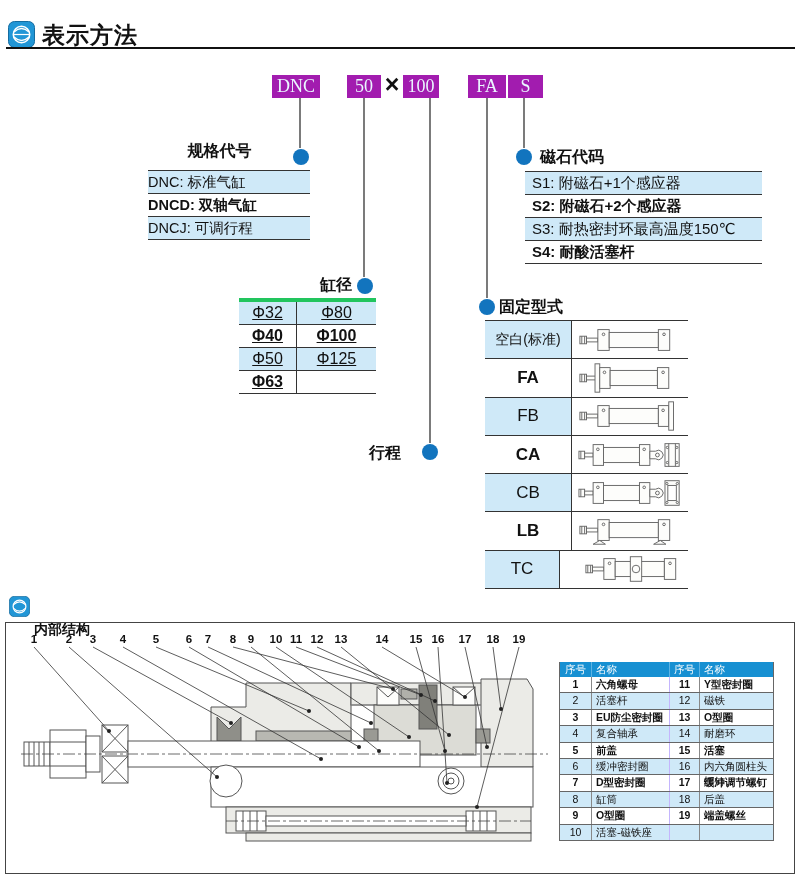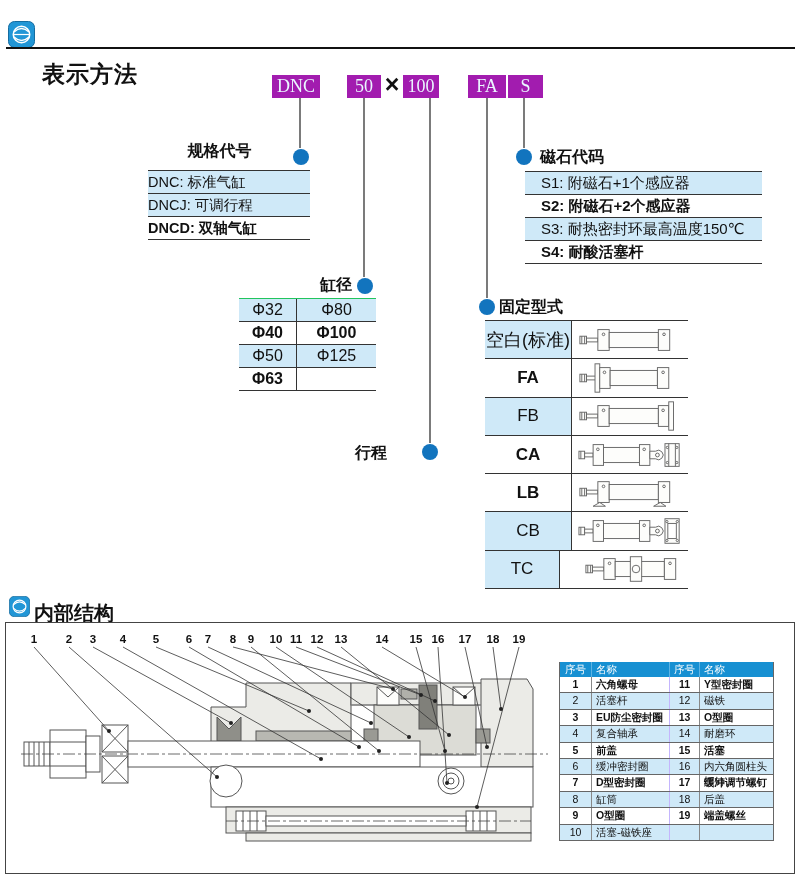--- a/index.html
+++ b/index.html
@@ -2,56 +2,56 @@
 <html><head>
 <meta charset="utf-8">
 <style>
   html,body{margin:0;padding:0;background:#fff;}
   .page{position:relative;width:800px;height:876px;background:#fff;overflow:hidden;
         font-family:"Liberation Sans","DejaVu Sans",sans-serif;color:#111;}
   .abs{position:absolute;}
 
   
   .sec-title{font-weight:bold;font-family:"Liberation Serif","DejaVu Serif",serif;}
-  .h1{left:42px;top:20px;font-size:23px;letter-spacing:1px;margin-top:39px;}
-  .h2{left:34px;top:600px;font-size:20px;}
+  .h1{left:42px;top:20px;font-size:23px;letter-spacing:1px;}
+  .h2{left:34px;top:621px;font-size:14px;}
   .rule{left:6px;top:47px;width:789px;height:2px;background:#111;}
 
   
   .mbox{position:absolute;top:75px;height:23px;background:#a21caf;color:#eaf6ff;
         font-family:"Liberation Serif","DejaVu Serif",serif;font-size:18px;line-height:23px;
         text-align:center;}
   .times{position:absolute;left:379px;top:70px;width:26px;font-size:25px;font-weight:bold;
          color:#111;text-align:center;z-index:3;}
 
   svg.connect{position:absolute;left:0;top:0;width:800px;height:620px;pointer-events:none;z-index:1;}
 
   .lbl{position:absolute;font-weight:bold;font-size:16px;z-index:2;}
 
   
   .srow{height:22px;line-height:22px;border-bottom:1px solid #333;font-size:14.5px;}
   .lt{background:#cfe9f8;}
   .bold{font-weight:bold;}
   .spec{left:148px;top:170px;width:162px;border-top:1px solid #333;text-align:left;}
   .magnet{left:525px;top:171px;width:237px;border-top:1px solid #333;text-align:left;}
-  .magnet .srow{padding-left:16px;font-size:15px;}
-
-  
-  .bore{left:239px;top:298px;width:137px;border-top:1px solid #22c55e;font-size:16px;}
+  .magnet .srow{padding-left:7px;font-size:15px;}
+
+  
+  .bore{left:239px;top:298px;width:137px;border-top:4px solid #22c55e;font-size:16px;text-decoration:underline;}
   .brow{display:flex;height:22px;line-height:22px;border-bottom:1px solid #333;text-align:center;}
   .bc1{width:57px;border-right:1px solid #333;}
   .bc2{flex:1;}
 
   
   .mount{left:485px;top:320px;width:203px;border-top:1px solid #333;}
   .mrow{display:flex;height:37.3px;border-bottom:1px solid #333;}
   .mlab{width:86px;border-right:1.5px solid #333;display:flex;align-items:center;justify-content:center;
         font-size:17px;}
   .mdia{flex:1;display:flex;align-items:center;justify-content:center;background:#fff;}
-  .sm{font-size:18px;}
+  .sm{font-size:14px;}
 
   
   .bbox{left:5px;top:622px;width:788px;height:250px;border:1px solid #444;}
 
   
   .ptable{position:absolute;left:553px;top:39px;width:213px;border-left:1px solid #666;border-right:1px solid #666;}
   .phead{display:flex;height:15px;background:#1790d2;color:#fff;font-size:10.5px;line-height:15px;align-items:center;}
   .prow{display:flex;height:15.4px;line-height:15.4px;font-size:10.5px;border-bottom:1px solid #666;}
   .pc-n{width:31px;text-align:center;border-right:1px solid #888;}
   .pc-m{width:73px;padding-left:4px;border-right:1px solid #c4b5fd;}
@@ -97,26 +97,26 @@
       <circle cx="430" cy="452" r="8"></circle>
       <circle cx="487" cy="307" r="8"></circle>
       <circle cx="524" cy="157" r="8"></circle>
     </g>
   </svg>
 
   <div class="lbl" style="left:148px;top:141px;width:143px;text-align:center;">规格代号</div>
   <div class="lbl" style="left:540px;top:147px;">磁石代码</div>
   <div class="lbl" style="left:280px;top:275px;width:72px;text-align:right;">缸径</div>
   <div class="lbl" style="left:499px;top:297px;">固定型式</div>
-  <div class="lbl" style="left:355px;top:443px;width:60px;text-align:left;">行程</div>
+  <div class="lbl" style="left:355px;top:443px;width:60px;text-align:center;">行程</div>
 
   <div class="abs spec">
     <div class="srow lt">DNC: 标准气缸</div>
+    <div class="srow bold">DNCD: 双轴气缸</div>
     <div class="srow lt">DNCJ: 可调行程</div>
-    <div class="srow bold">DNCD: 双轴气缸</div>
   </div>
 
   <div class="abs magnet">
     <div class="srow lt">S1: 附磁石+1个感应器</div>
     <div class="srow bold">S2: 附磁石+2个感应器</div>
     <div class="srow lt">S3: 耐热密封环最高温度150℃</div>
     <div class="srow bold">S4: 耐酸活塞杆</div>
   </div>
 
   <div class="abs bore">
@@ -215,60 +215,60 @@
               <line x1="103" y1="4" x2="103" y2="28"></line>
           <circle cx="94.5" cy="8" r="1.2"></circle>
               <circle cx="104.5" cy="8" r="1.2"></circle>
               <circle cx="94.5" cy="24" r="1.2"></circle>
               <circle cx="104.5" cy="24" r="1.2"></circle>
             </g>
           </svg>
       </div>
     </div>
     <div class="mrow">
-      <div class="mlab bold">LB</div>
-      <div class="mdia">
-        <svg width="104" height="32" viewBox="0 0 110 32">
-            <g fill="#fdfdfb" stroke="#666">
-          <rect x="2" y="11" width="7" height="8"></rect>
-              <line x1="4" y1="11" x2="4" y2="19"></line>
-              <line x1="7" y1="11" x2="7" y2="19"></line>
-          <rect x="9" y="13" width="12" height="4"></rect>
-              <rect x="21" y="4" width="12" height="22"></rect>
-              <circle cx="27" cy="9" r="1.4"></circle>
-          <rect x="33" y="7" width="52" height="16"></rect>
-              <rect x="85" y="4" width="12" height="22"></rect>
-              <circle cx="91" cy="9" r="1.4"></circle>
-          <path d="M23,26 L16,30 L29,30 Z"></path>
-              <path d="M87,26 L80,30 L93,30 Z"></path>
-            </g>
-          </svg>
-      </div>
-    </div>
-    <div class="mrow">
       <div class="mlab lt">CB</div>
       <div class="mdia">
         <svg width="104" height="32" viewBox="0 0 110 32">
             <g fill="#fdfdfb" stroke="#666">
           <rect x="1" y="12" width="6" height="8"></rect>
               <line x1="3" y1="12" x2="3" y2="20"></line>
           <rect x="7" y="14" width="9" height="4"></rect>
               <rect x="16" y="5" width="11" height="22"></rect>
               <circle cx="21" cy="10" r="1.4"></circle>
           <rect x="27" y="8" width="38" height="16"></rect>
               <rect x="65" y="5" width="11" height="22"></rect>
               <circle cx="70" cy="10" r="1.4"></circle>
           <path d="M76,12 L82,12 A5 5 0 1 1 82,20 L76,20 Z"></path>
               <circle cx="84" cy="16" r="2"></circle>
           <rect x="92" y="3" width="15" height="26"></rect>
               <rect x="95" y="8" width="9" height="16" fill="#fff"></rect>
           <circle cx="94" cy="6" r="1.2"></circle>
               <circle cx="105" cy="6" r="1.2"></circle>
               <circle cx="94" cy="26" r="1.2"></circle>
               <circle cx="105" cy="26" r="1.2"></circle>
+            </g>
+          </svg>
+      </div>
+    </div>
+    <div class="mrow">
+      <div class="mlab bold">LB</div>
+      <div class="mdia">
+        <svg width="104" height="32" viewBox="0 0 110 32">
+            <g fill="#fdfdfb" stroke="#666">
+          <rect x="2" y="11" width="7" height="8"></rect>
+              <line x1="4" y1="11" x2="4" y2="19"></line>
+              <line x1="7" y1="11" x2="7" y2="19"></line>
+          <rect x="9" y="13" width="12" height="4"></rect>
+              <rect x="21" y="4" width="12" height="22"></rect>
+              <circle cx="27" cy="9" r="1.4"></circle>
+          <rect x="33" y="7" width="52" height="16"></rect>
+              <rect x="85" y="4" width="12" height="22"></rect>
+              <circle cx="91" cy="9" r="1.4"></circle>
+          <path d="M23,26 L16,30 L29,30 Z"></path>
+              <path d="M87,26 L80,30 L93,30 Z"></path>
             </g>
           </svg>
       </div>
     </div>
     <div class="mrow" style="border-bottom:1px solid #333;gap:24px;">
       <div class="mlab lt">TC</div>
       <div class="mdia">
         <svg width="104" height="32" viewBox="0 0 110 32">
             <g fill="#fdfdfb" stroke="#666">
           <rect x="2" y="12" width="7" height="8"></rect>

